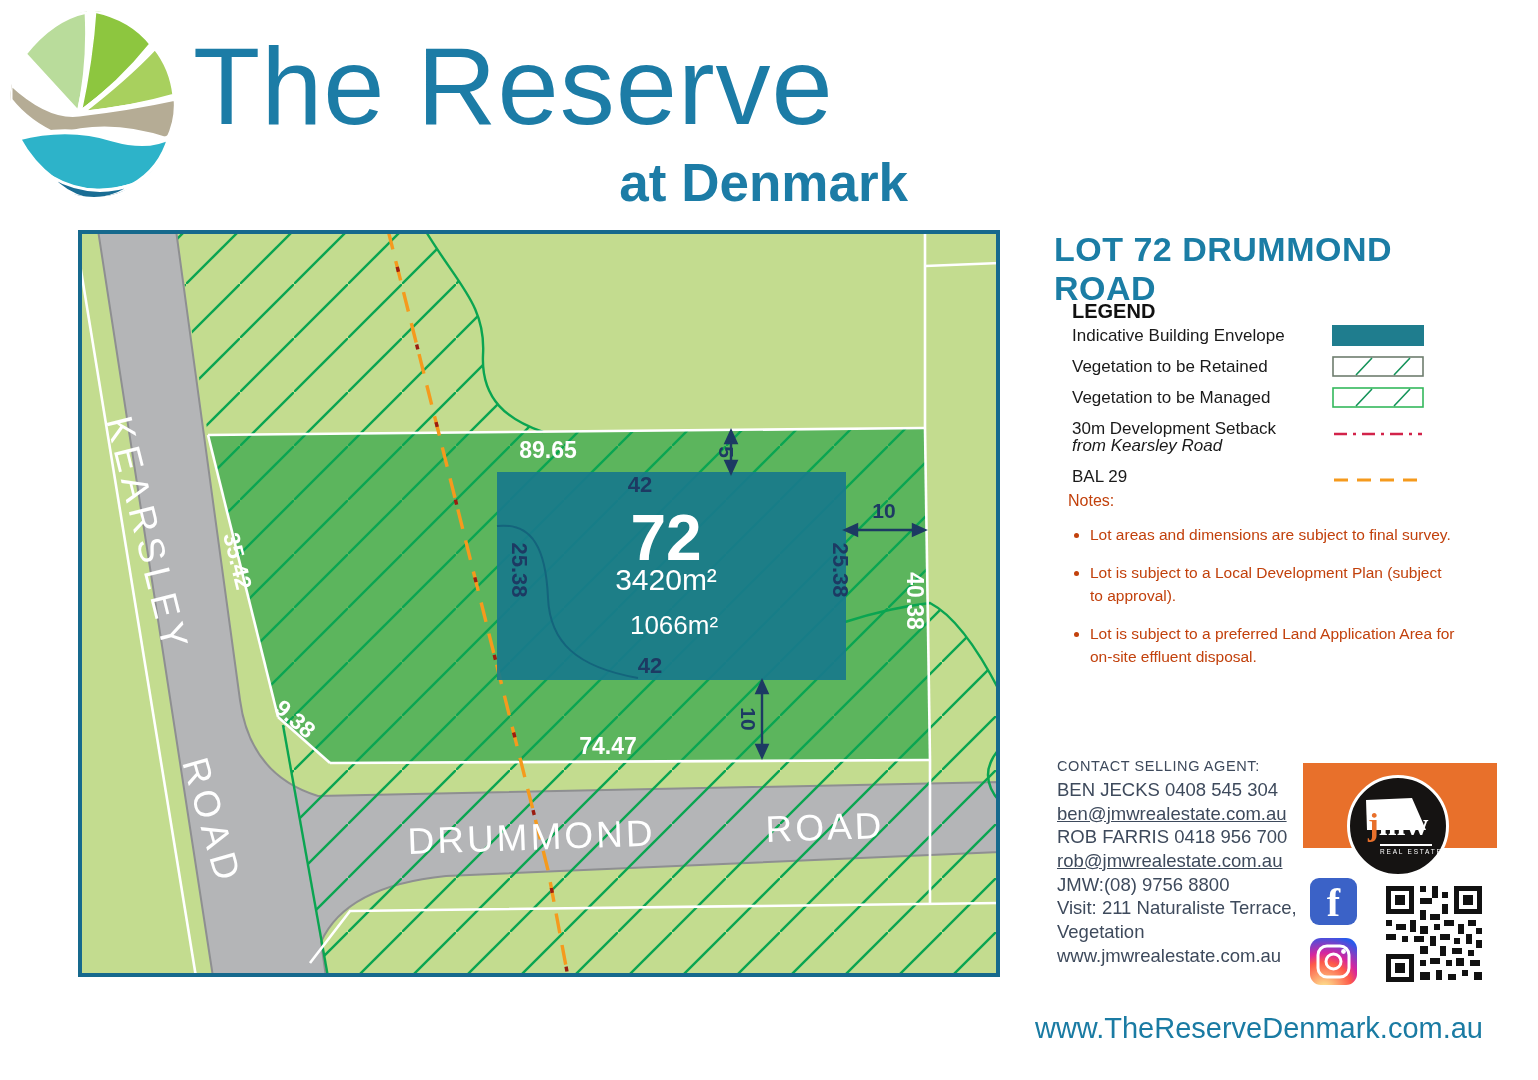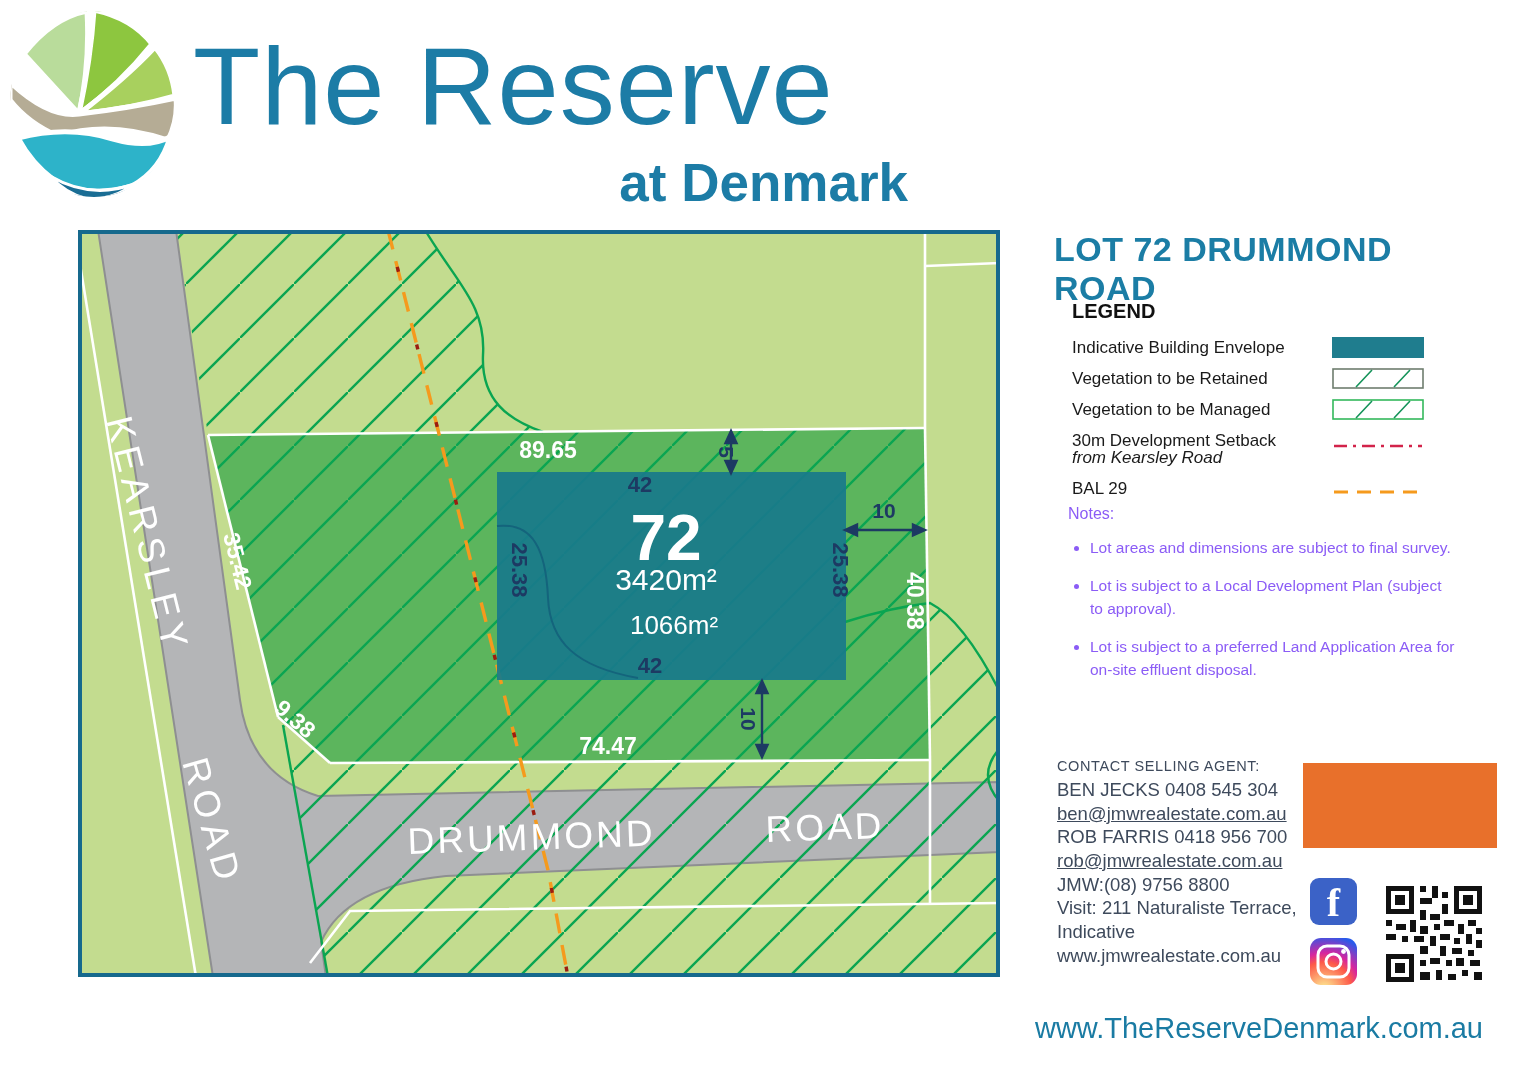--- a/index.html
+++ b/index.html
@@ -4,26 +4,26 @@
 <style>
   html,body{margin:0;padding:0;background:#ffffff;}
   body{width:1538px;height:1080px;position:relative;font-family:"Liberation Sans",sans-serif;overflow:hidden;}
   .abs{position:absolute;}
   
   #brand-title{left:193px;top:22px;font-size:110px;color:#1c7ca6;letter-spacing:1px;font-weight:400;}
   #brand-subtitle{right:630px;top:152px;font-size:53px;color:#1c7ca6;font-weight:700;}
   
   #lot-heading{left:1054px;top:230px;width:440px;font-size:34px;font-weight:700;color:#1b7da5;letter-spacing:0.5px;}
   #legend{left:1072px;top:300px;width:400px;}
-  #legend .lg-head{font-size:20px;font-weight:700;color:#111;margin-bottom:12px;}
+  #legend .lg-head{font-size:20px;font-weight:700;color:#111;}
   .lg-row{position:relative;height:31px;}
   .lg-label{font-size:17px;color:#1a1a1a;position:absolute;left:0;top:3px;}
   .lg-label2{font-size:17px;color:#1a1a1a;position:absolute;left:0;top:20px;font-style:italic;}
   .lg-swatch{position:absolute;left:260px;top:2px;width:92px;height:21px;}
-  #notes{left:1068px;top:505px;width:390px;color:#8b5cf6;}
+  #notes{left:1068px;top:492px;width:390px;color:#c2410c;}
   #notes .nt-head{font-size:16px;margin-bottom:14px;}
   #notes ul{margin:0;padding-left:22px;}
   #notes li{font-size:15.5px;line-height:1.45;margin-bottom:16px;}
   #contact{left:1057px;top:758px;width:260px;color:#3e4a5c;}
   #contact .c-head{font-size:14.5px;letter-spacing:0.6px;margin-bottom:4px;}
   #contact .c-line{font-size:18.5px;line-height:1.28;}
   #contact .c-link{text-decoration:underline;cursor:pointer;}
   
   #jmw-block{left:1303px;top:763px;width:197px;height:150px;}
   #jmw-orange{position:absolute;left:0;top:0;width:194px;height:85px;background:#e8702b;}
@@ -203,26 +203,34 @@
 </div>
 
 <div class="abs" id="contact">
   <div class="c-head">CONTACT SELLING AGENT:</div>
   <div class="c-line">BEN JECKS   0408 545 304</div>
   <div class="c-line c-link">ben@jmwrealestate.com.au</div>
   <div class="c-line">ROB FARRIS  0418 956 700</div>
   <div class="c-line c-link">rob@jmwrealestate.com.au</div>
   <div class="c-line">JMW:(08) 9756 8800</div>
   <div class="c-line">Visit: 211 Naturaliste Terrace,</div>
-  <div class="c-line">Indicative</div>
+  <div class="c-line">Vegetation</div>
   <div class="c-line">www.jmwrealestate.com.au</div>
 </div>
 
 <div class="abs" id="jmw-block">
   <div id="jmw-orange"></div>
+  <div id="jmw-circle">
+    <svg width="96" height="96" viewBox="0 0 96 96">
+      <path d="M16,22 L62,20 L76,52 L17,52 Z" fill="#ffffff"></path>
+    </svg>
+    <div id="jmw-name"><span class="j">j</span><span>mw</span></div>
+    <div id="jmw-rule"></div>
+    <div id="jmw-tag">REAL ESTATE</div>
+  </div>
 </div>
 
 <div class="abs" id="fb-icon">f</div>
 <div class="abs" id="ig-icon">
   <svg width="47" height="47" viewBox="0 0 47 47">
     <rect x="8" y="8" width="31" height="31" rx="9" fill="none" stroke="#fff" stroke-width="3"></rect>
     <circle cx="23.5" cy="23.5" r="7.5" fill="none" stroke="#fff" stroke-width="3"></circle>
     <circle cx="33.5" cy="13.5" r="2.4" fill="#fff"></circle>
   </svg>
 </div>

